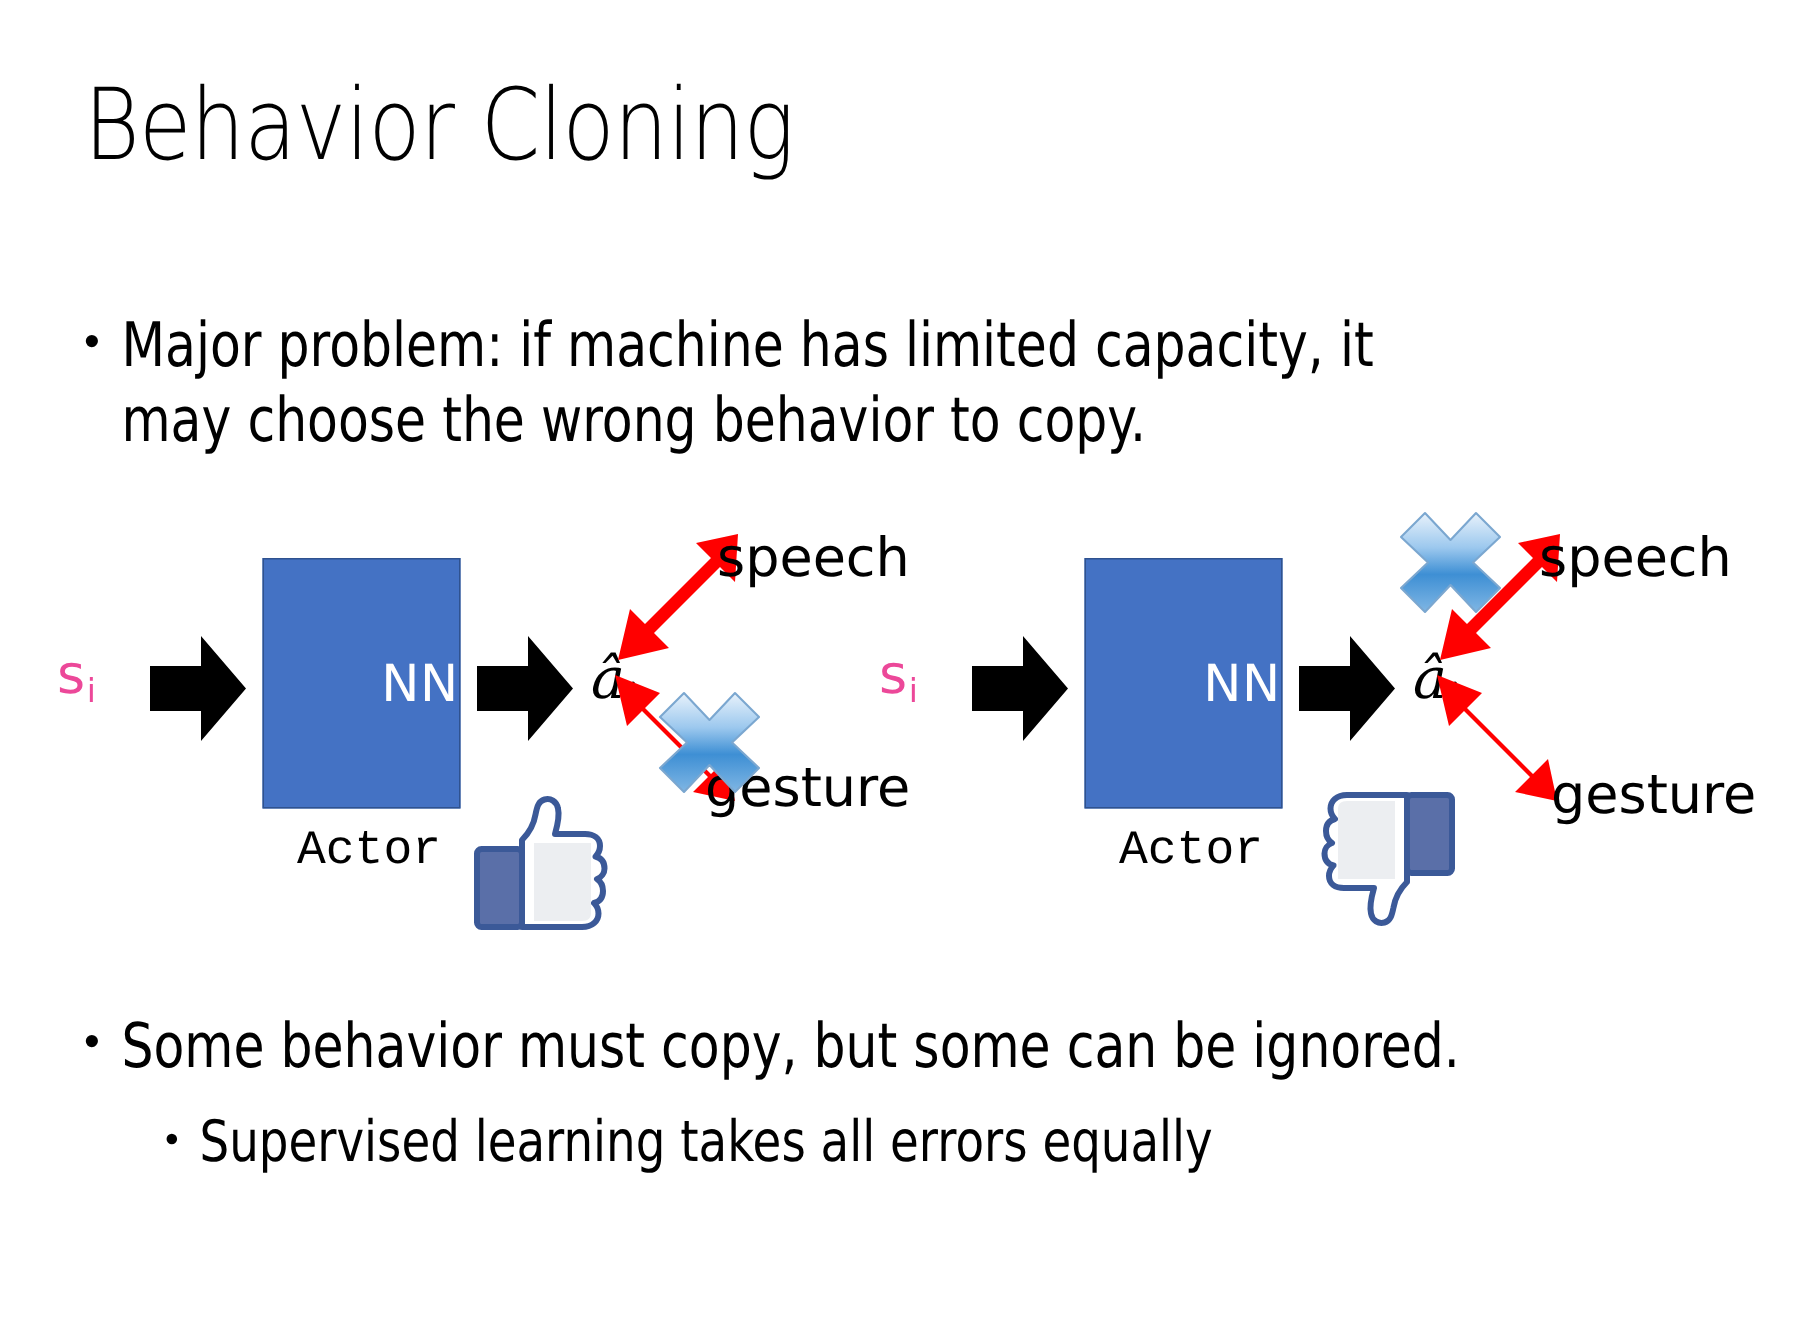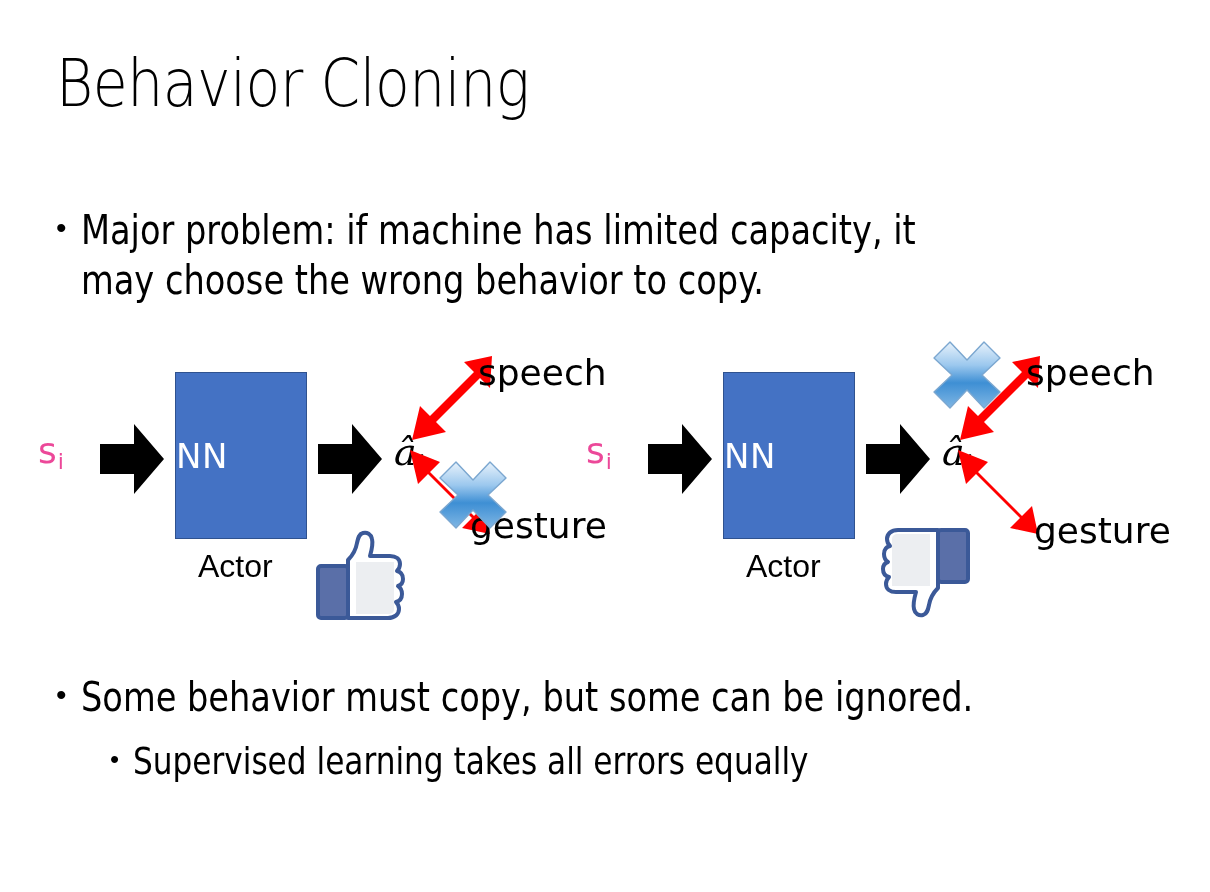--- a/index.html
+++ b/index.html
@@ -101,31 +101,31 @@
     height: 74px;
   }
   .block-arrow svg { display: block; width: 100%; height: 100%; }
 
   .nn-box {
     position: absolute;
     background: #4472C4;
     border: 1px solid #2F528F;
     display: flex;
     align-items: center;
-    justify-content: flex-start;
+    justify-content: flex-end;
   }
   .nn-label {
     font-family: "DejaVu Sans", sans-serif;
     font-size: 34px;
     color: #ffffff;
     letter-spacing: 0.5px;
   }
   .actor-label {
     position: absolute;
-    font-family: Liberation Sans, sans-serif;
+    font-family: Liberation Mono, monospace;
     font-size: 32px;
     color: #000;
     white-space: nowrap;
   }
 
   .action-label {
     position: absolute;
     font-family: "DejaVu Serif", serif;
     font-style: italic;
     font-size: 38px;

